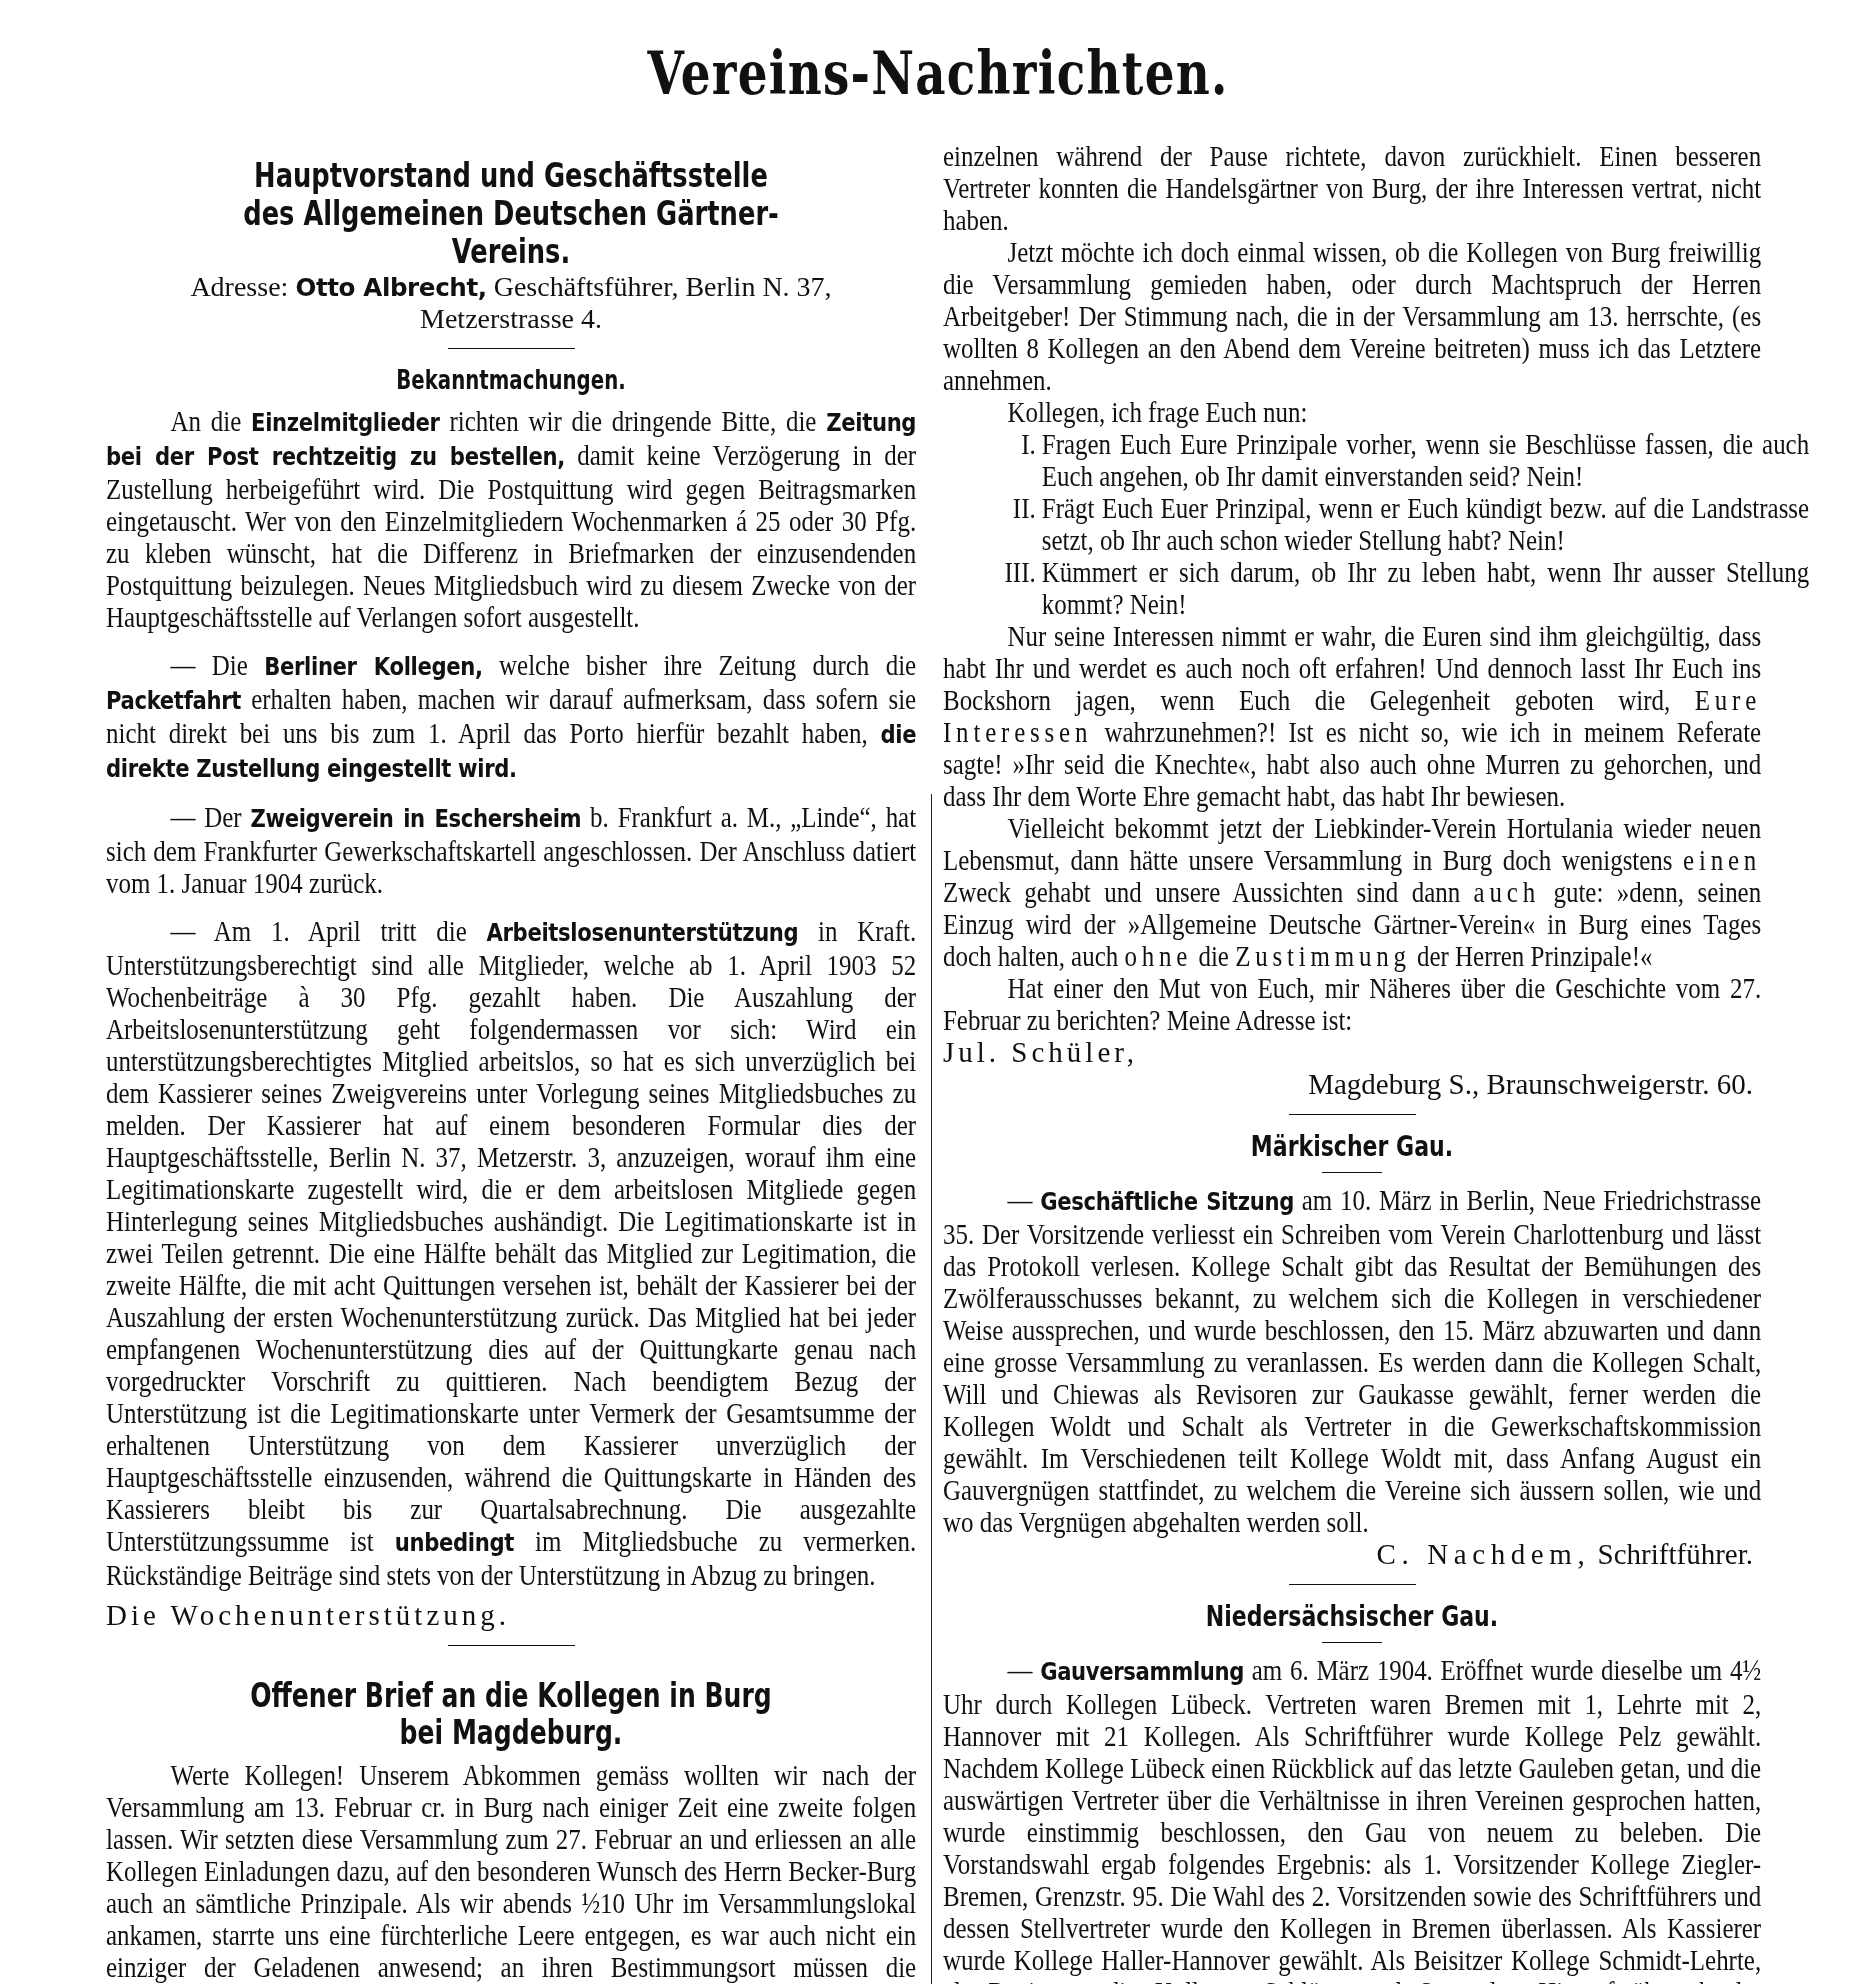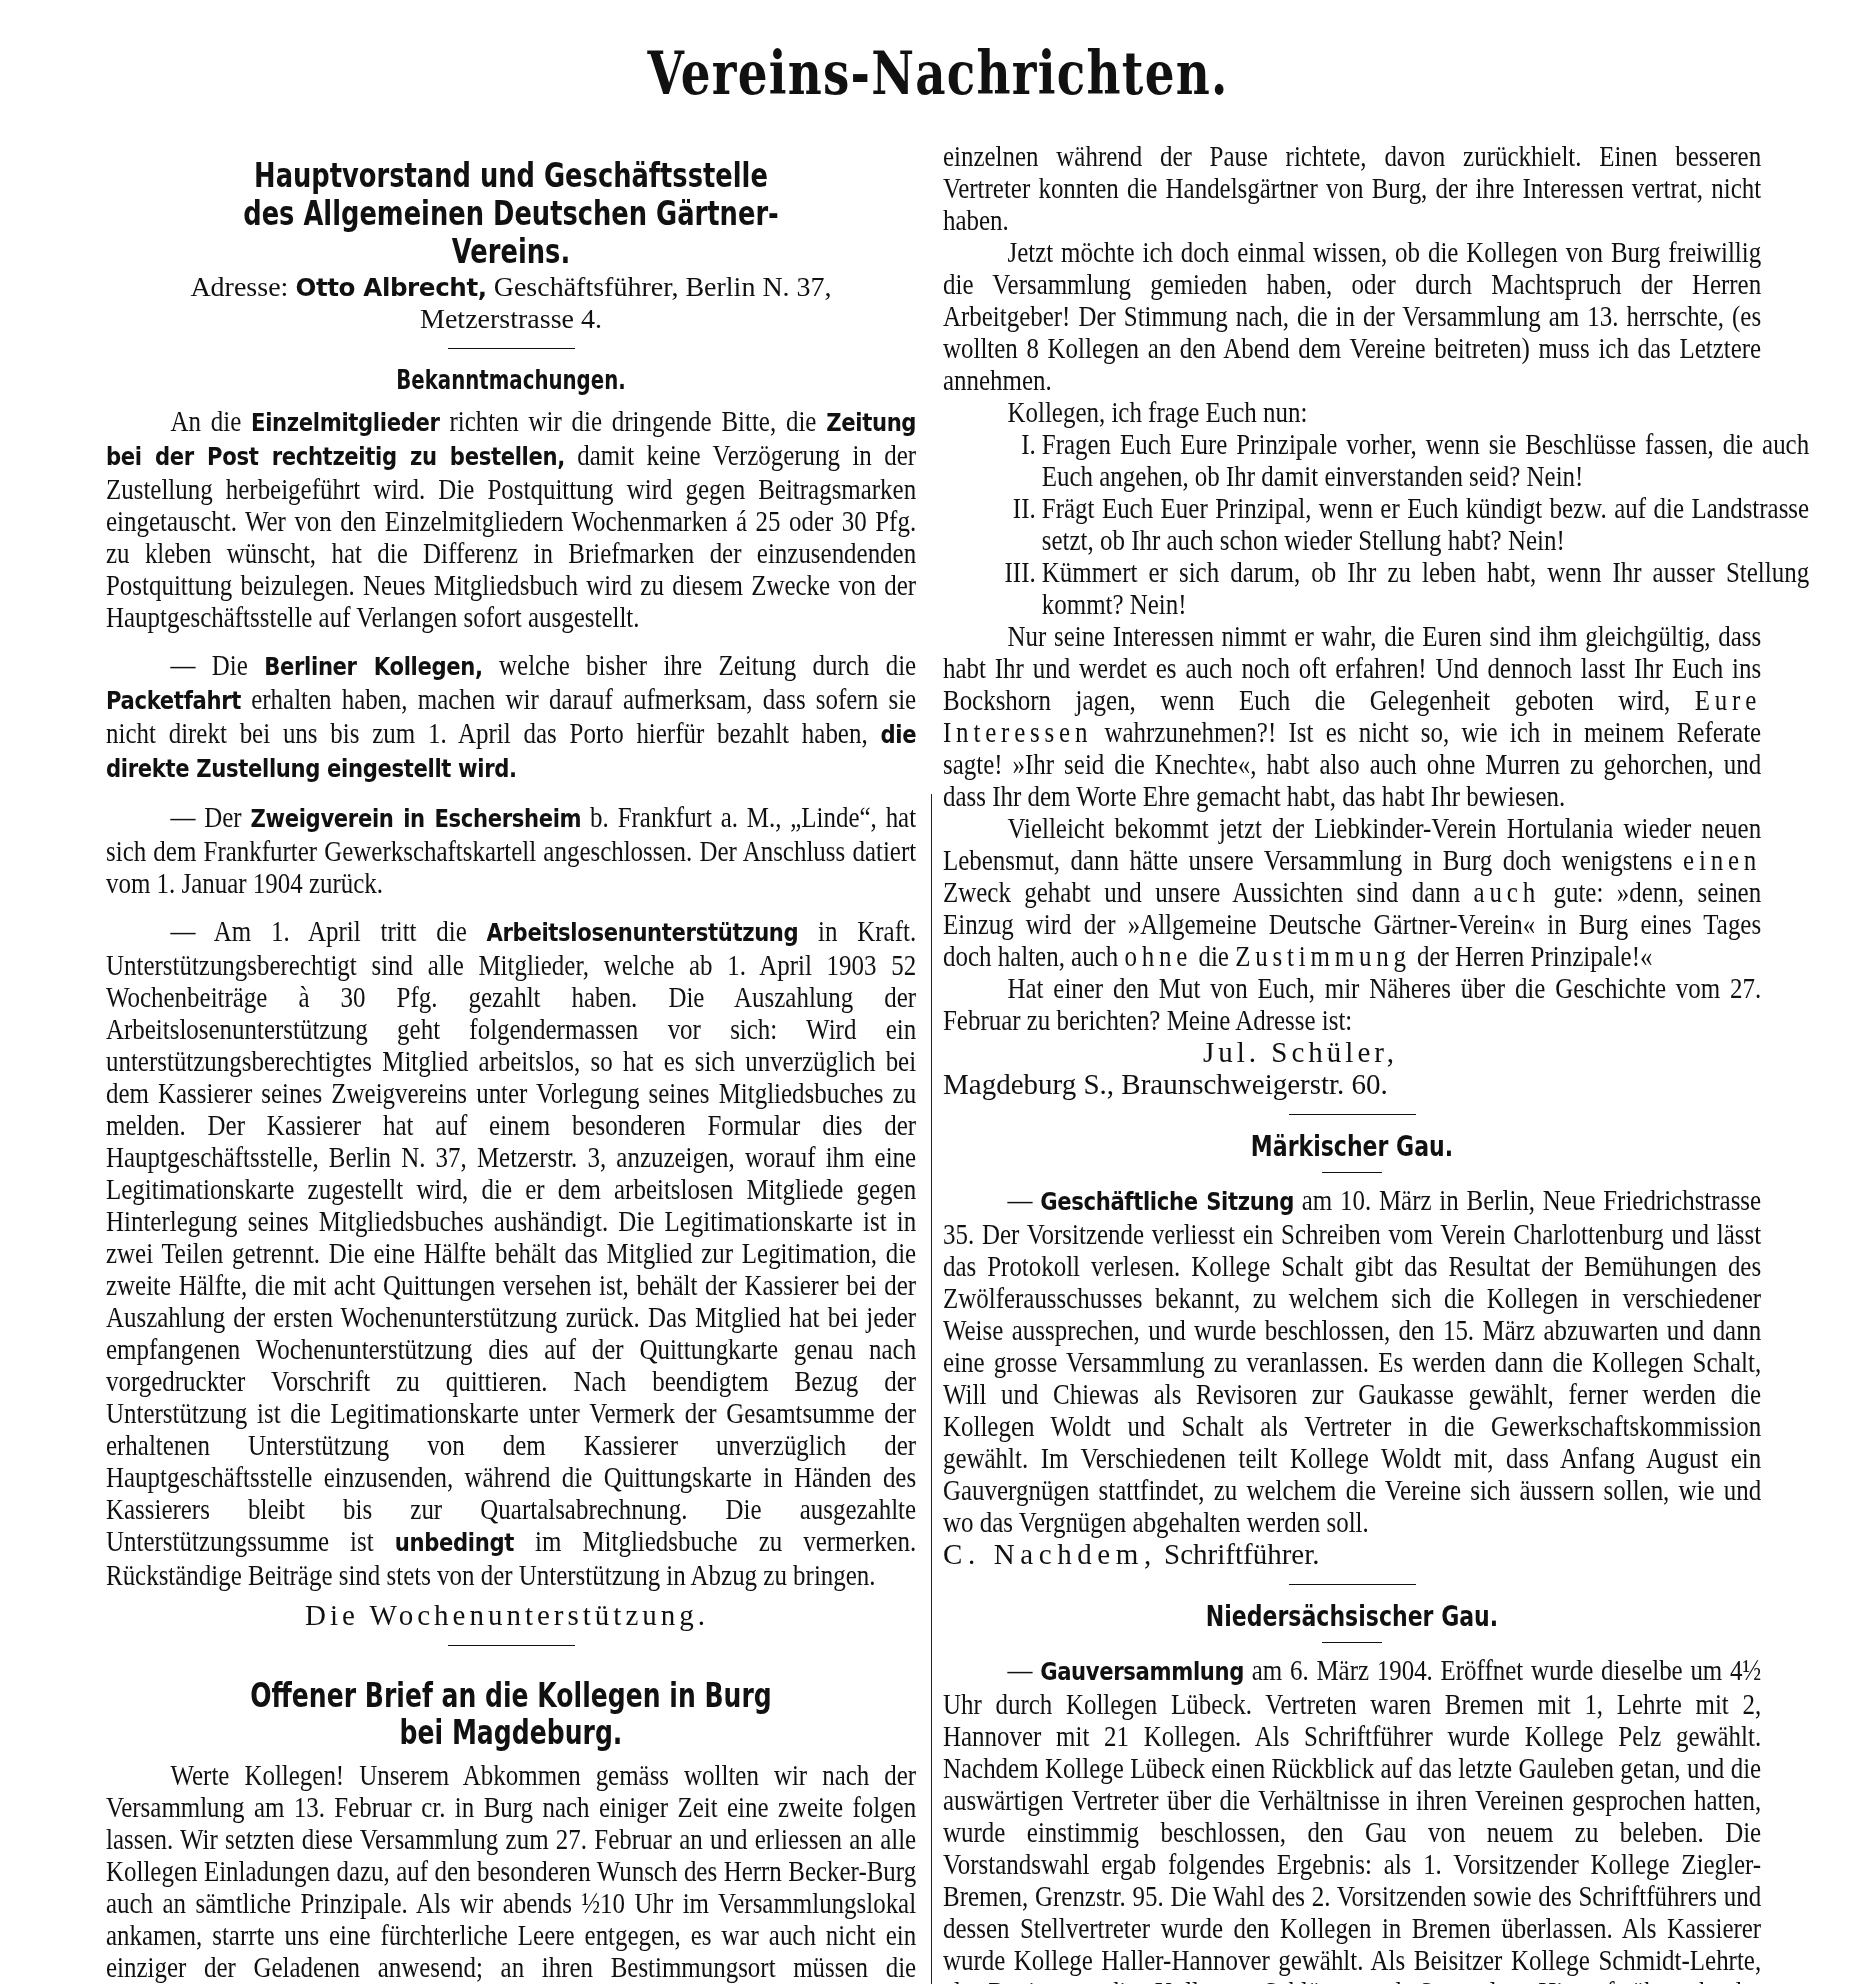--- a/index.html
+++ b/index.html
@@ -32,22 +32,22 @@
   .rule.short { width: 60px; margin: 8.7px auto 11px; }
   .h2 {
     text-align: center; font-family: "DejaVu Sans", sans-serif; font-weight: bold;
     font-size: 26px; line-height: 33px; transform: scaleX(0.76); transform-origin: center;
   }
   .h3 {
     text-align: center; font-family: "DejaVu Sans", sans-serif; font-weight: bold;
     font-size: 33px; line-height: 37px; transform: scaleX(0.76); transform-origin: center;
   }
   b.kw { font-family: "DejaVu Sans", sans-serif; font-weight: bold; font-size: 24.6px; letter-spacing: -0.4px; }
-  .sig { text-align: center; letter-spacing: 4px; padding-right: 8px; }
-  .sig2 { padding-right: 8px; }
+  .sig { text-align: left; letter-spacing: 4px; padding-right: 8px; }
+  .sig2 { text-align: right; padding-right: 8px; }
   .gap { height: 16px; }
   .gap-sm { height: 8px; }
   .spaced { letter-spacing: 5.6px; }
   .list { margin-left: 48px; }
   .list .item { display: flex; }
   .list .num { width: 52px; text-align: right; padding-right: 7.1px; flex-shrink: 0; }
   .list .txt { flex: 1; text-align: justify; }
   .inner { transform: scaleX(0.86); transform-origin: left; width: 116.3%; }
 </style>
 </head>

